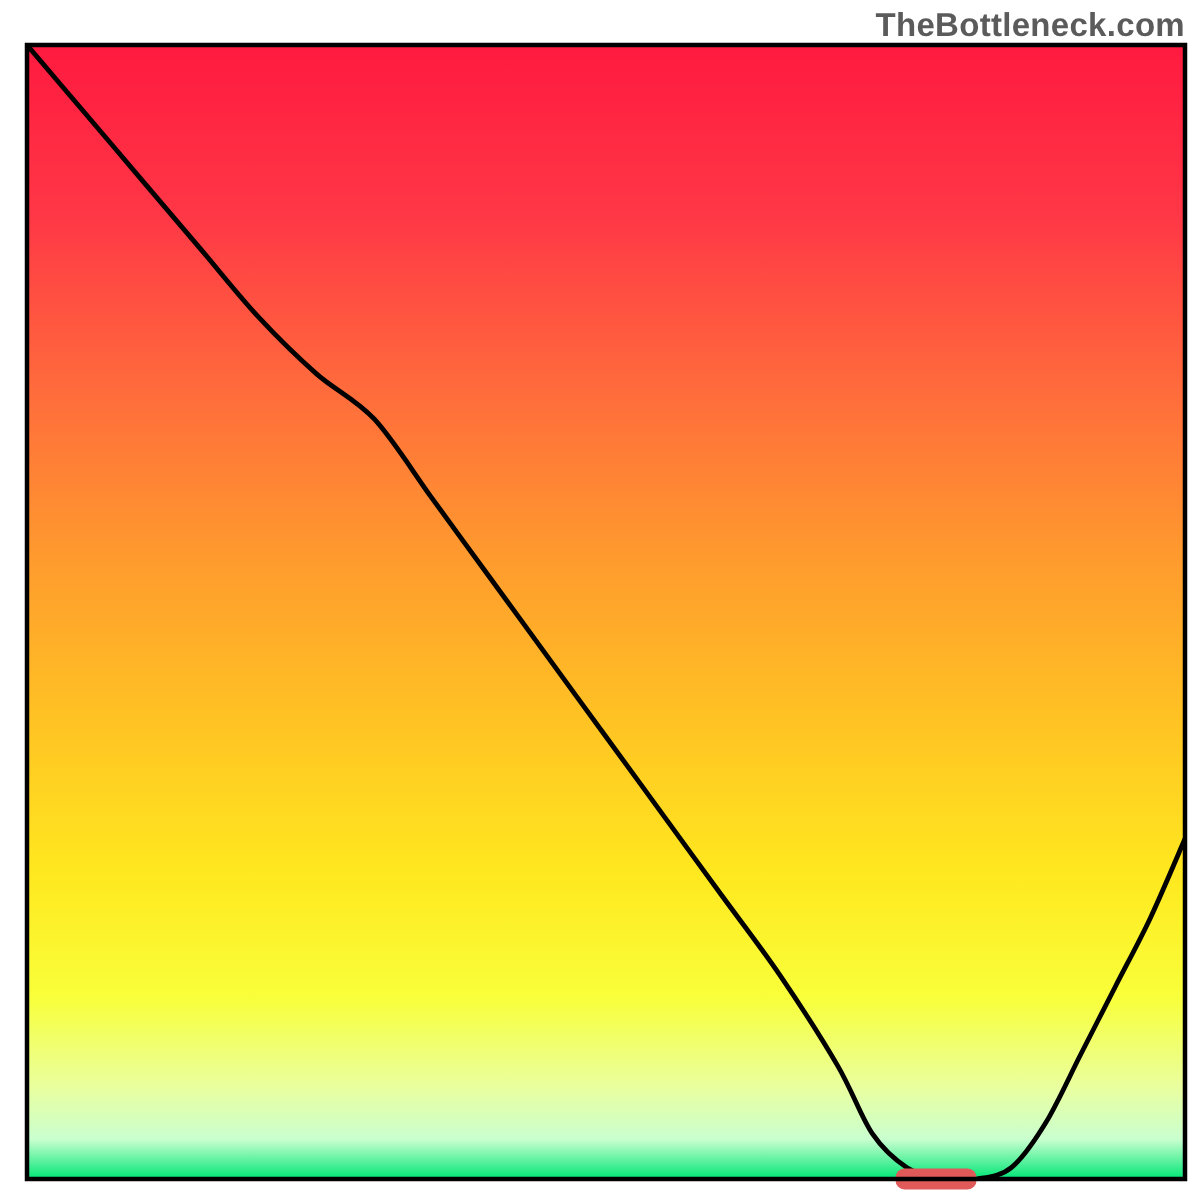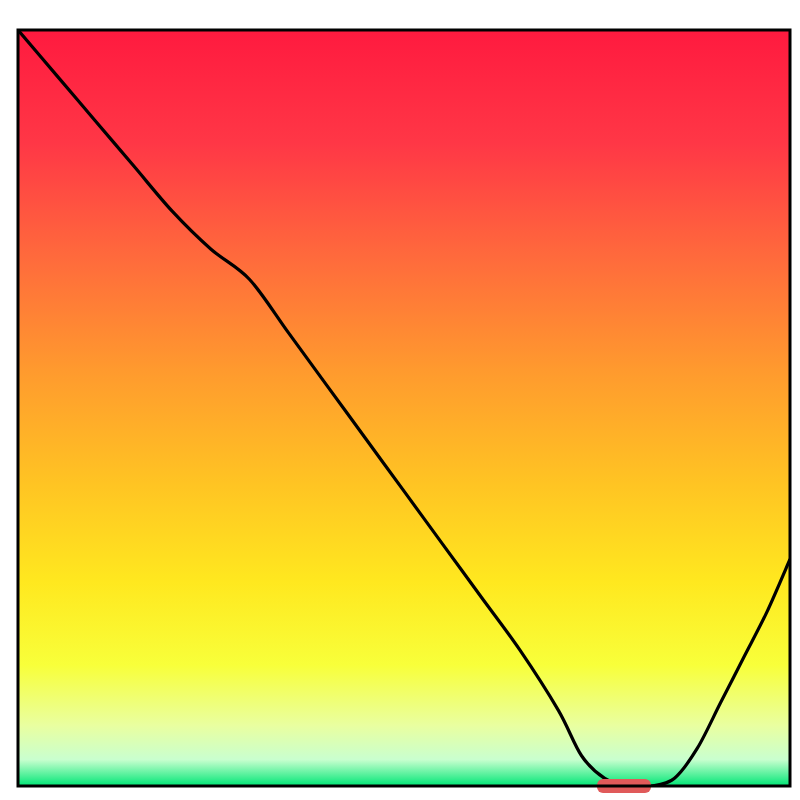--- a/index.html
+++ b/index.html
@@ -31,20 +31,21 @@
     left: 0;
     width: 800px;
     height: 800px;
   }
 </style>
 </head>
 <body>
 
 <div class="chart-container">
 
+  <div class="watermark">TheBottleneck.com</div>
 
   <svg class="plot" viewBox="0 0 800 800" preserveAspectRatio="none">
     <defs>
       <linearGradient id="bg-grad" x1="0" y1="0" x2="0" y2="1">
           <stop offset="0%" stop-color="#ff1a3f"></stop>
           <stop offset="15%" stop-color="#ff3746"></stop>
           <stop offset="30%" stop-color="#ff6a3c"></stop>
           <stop offset="45%" stop-color="#ff9a2e"></stop>
           <stop offset="60%" stop-color="#ffc423"></stop>
           <stop offset="73%" stop-color="#ffe81f"></stop>

